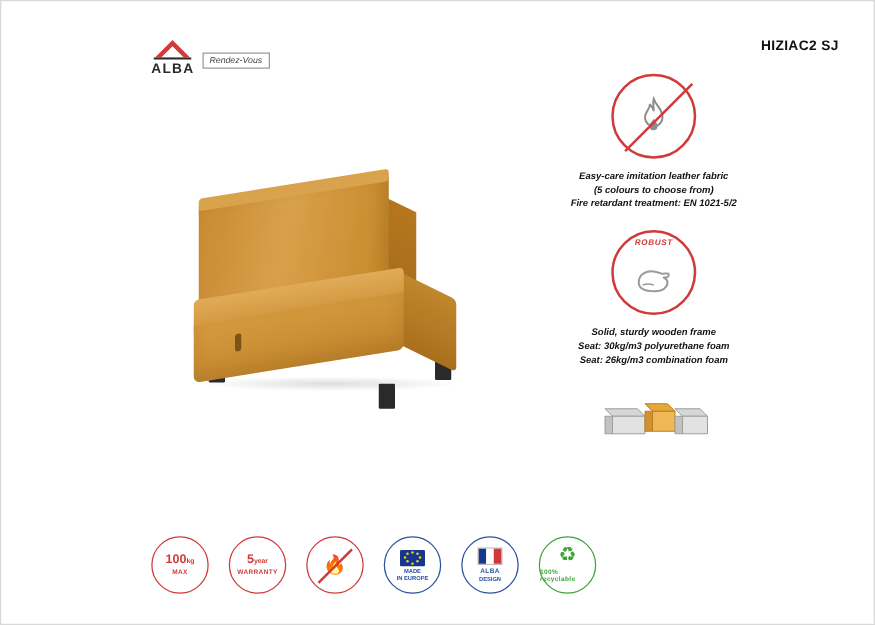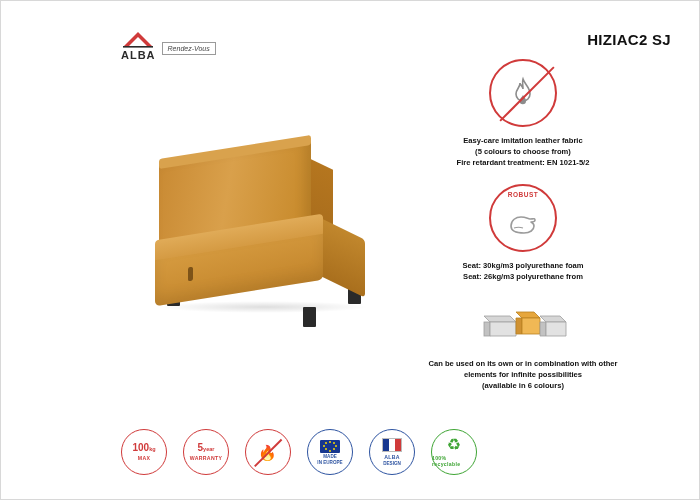--- a/index.html
+++ b/index.html
@@ -58,21 +58,21 @@
     color: #444;
     white-space: nowrap;
     margin-top: 4px;
   }
 
   
   .product-code {
     position: absolute;
     right: 28px;
     top: 30px;
-    font-size: 15px;
+    font-size: 11px;
     font-weight: bold;
     letter-spacing: 0.3px;
     color: #111;
     text-align: right;
   }
 
   
   .product-image {
     position: absolute;
     left: 140px;
@@ -174,20 +174,21 @@
   
   .features {
     position: absolute;
     right: 26px;
     top: 58px;
     width: 300px;
   }
   .feature {
     text-align: center;
     margin-bottom: 16px;
+    font-style: italic;
   }
   .feature-badge {
     width: 68px;
     height: 68px;
     margin: 0 auto 8px auto;
     border: 2px solid #d03a3a;
     border-radius: 50%;
     position: relative;
     background: #ffffff;
     display: flex;
@@ -373,46 +374,42 @@
 
     <div class="feature">
       <div class="feature-badge">
         <div class="robust-label">ROBUST</div>
         <svg width="38" height="32" viewBox="0 0 38 32" style="margin-top:8px;">
           <path d="M7 20 c0 -6 5 -9 10 -9 c5 0 7 2 9 2 c3 0 5 -1 5 1 c0 2 -2 2 -4 2 c2 1 3 2 3 4 c0 4 -4 7 -10 7 c-7 0 -13 -2 -13 -7 z" fill="none" stroke="#9b9b9b" stroke-width="1.6" stroke-linejoin="round"></path>
           <path d="M10 22 c3 -1 6 -1 9 0" fill="none" stroke="#9b9b9b" stroke-width="1.2"></path>
         </svg>
       </div>
       <div class="feature-text">
+        <div>Solid, sturdy wooden frame</div>
         <div>Seat: 30kg/m3 polyurethane foam</div>
-        <div>Seat: 26kg/m3 polyurethane from</div>
+        <div>Seat: 26kg/m3 combination foam</div>
       </div>
     </div>
 
     <div class="feature">
       <div class="feature-badge wide">
         <svg width="118" height="52" viewBox="0 0 118 52">
           <g>
             <polygon points="20,18 46,18 52,24 26,24" fill="#d6d6d6" stroke="#9e9e9e" stroke-width="0.8"></polygon>
             <rect x="20" y="24" width="6" height="14" fill="#c2c2c2" stroke="#9e9e9e" stroke-width="0.8"></rect>
             <polygon points="26,24 52,24 52,38 26,38" fill="#e2e2e2" stroke="#9e9e9e" stroke-width="0.8"></polygon>
             <polygon points="52,14 70,14 76,20 58,20" fill="#e6a63c" stroke="#b9801f" stroke-width="0.8"></polygon>
             <polygon points="52,20 58,20 58,36 52,36" fill="#cf9132" stroke="#b9801f" stroke-width="0.8"></polygon>
             <polygon points="58,20 76,20 76,36 58,36" fill="#f0b855" stroke="#b9801f" stroke-width="0.8"></polygon>
             <polygon points="76,18 96,18 102,24 82,24" fill="#d6d6d6" stroke="#9e9e9e" stroke-width="0.8"></polygon>
             <polygon points="76,24 82,24 82,38 76,38" fill="#c2c2c2" stroke="#9e9e9e" stroke-width="0.8"></polygon>
             <polygon points="82,24 102,24 102,38 82,38" fill="#e2e2e2" stroke="#9e9e9e" stroke-width="0.8"></polygon>
           </g>
         </svg>
       </div>
-      <div class="feature-text">
-        <div>Can be used on its own or in combination with other</div>
-        <div>elements for infinite possibilities</div>
-        <div>(available in 6 colours)</div>
-      </div>
     </div>
 
   </div>
 
   <div class="footer">
 
     <div class="f-icon">
       <div class="f-l1">
         <span>100</span><span class="unit">kg</span>
       </div>

